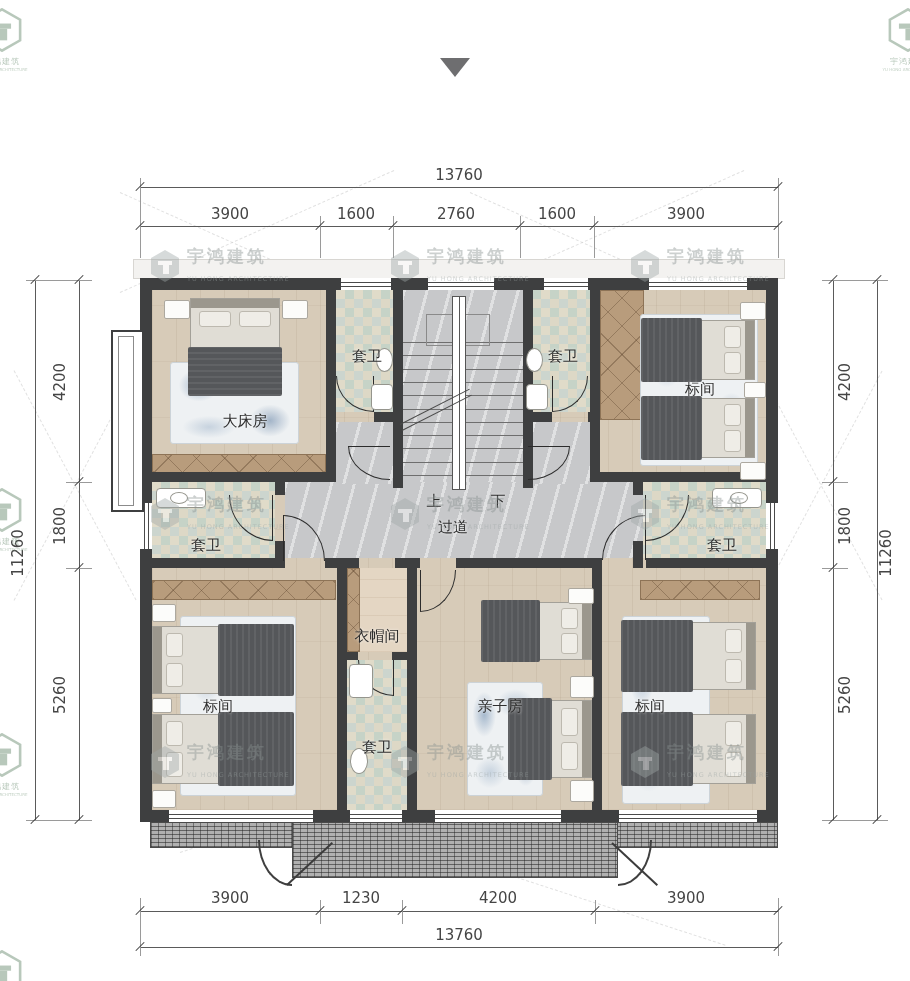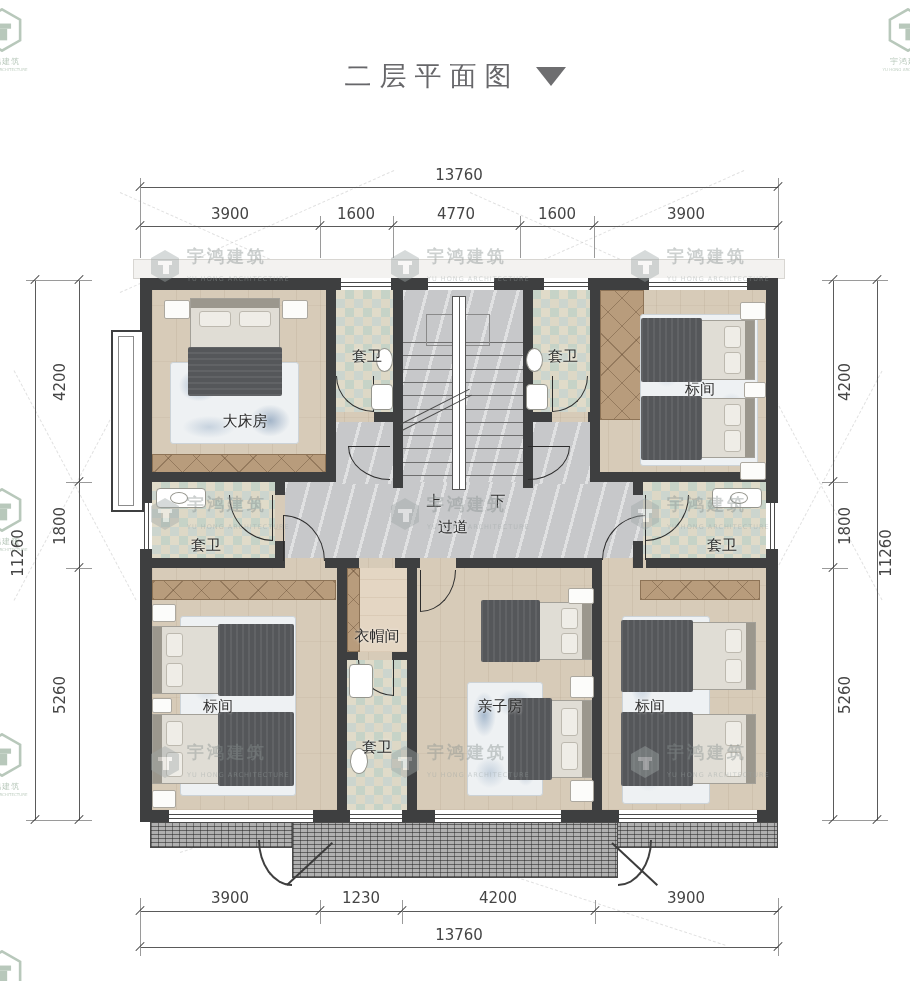--- a/index.html
+++ b/index.html
@@ -94,21 +94,20 @@
   .elogo .el-cn{font-size:8px;color:#7f9c84;letter-spacing:1px;}
   .elogo .el-en{font-size:4px;color:#8faa93;}
   .dash{position:absolute;height:0;border-top:1px dashed #c9c9c9;opacity:.55;transform-origin:left center;}
 </style>
 </head>
 <body>
 
 <div id="page">
 
   <div id="title-row">
-    <span id="title-text">二层平面图</span>
     <span id="title-tri"></span>
   </div>
 
   <div class="dash" style="left:120px;top:192px;width:300px;transform:rotate(24deg);"></div>
   <div class="dash" style="left:120px;top:292px;width:300px;transform:rotate(-24deg);"></div>
   <div class="dash" style="left:470px;top:192px;width:300px;transform:rotate(24deg);"></div>
   <div class="dash" style="left:470px;top:292px;width:300px;transform:rotate(-24deg);"></div>
   <div class="dash" style="left:14px;top:370px;width:260px;transform:rotate(62deg);"></div>
   <div class="dash" style="left:14px;top:600px;width:260px;transform:rotate(-62deg);"></div>
   <div class="dash" style="left:760px;top:370px;width:260px;transform:rotate(62deg);"></div>
@@ -128,21 +127,21 @@
   <div class="tick" style="left:772px;top:186px;"></div>
   <div class="tick" style="left:134px;top:225px;"></div>
   <div class="tick" style="left:314px;top:225px;"></div>
   <div class="tick" style="left:387px;top:225px;"></div>
   <div class="tick" style="left:514px;top:225px;"></div>
   <div class="tick" style="left:588px;top:225px;"></div>
   <div class="tick" style="left:772px;top:225px;"></div>
   <div class="dimtext" style="left:359px;top:166px;width:200px;">13760</div>
   <div class="dimtext" style="left:190px;top:205px;width:80px;">3900</div>
   <div class="dimtext" style="left:316px;top:205px;width:80px;">1600</div>
-  <div class="dimtext" style="left:416px;top:205px;width:80px;">4770</div>
+  <div class="dimtext" style="left:416px;top:205px;width:80px;">2760</div>
   <div class="dimtext" style="left:517px;top:205px;width:80px;">1600</div>
   <div class="dimtext" style="left:646px;top:205px;width:80px;">3900</div>
 
   <div class="abs dimline" style="left:140px;top:911px;width:638px;height:1px;"></div>
   <div class="abs dimline" style="left:140px;top:947px;width:638px;height:1px;"></div>
   <div class="abs ext" style="left:140px;top:898px;width:1px;height:58px;"></div>
   <div class="abs ext" style="left:778px;top:898px;width:1px;height:58px;"></div>
   <div class="abs ext" style="left:320px;top:900px;width:1px;height:24px;"></div>
   <div class="abs ext" style="left:402px;top:900px;width:1px;height:24px;"></div>
   <div class="abs ext" style="left:595px;top:900px;width:1px;height:24px;"></div>

